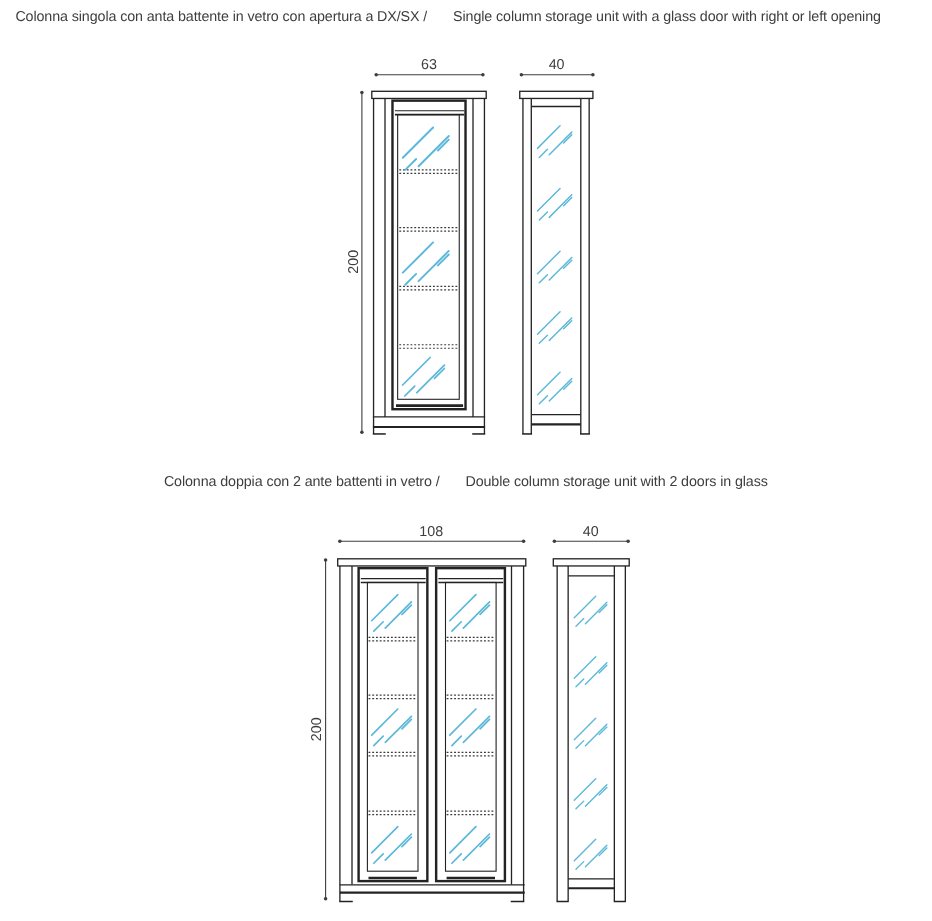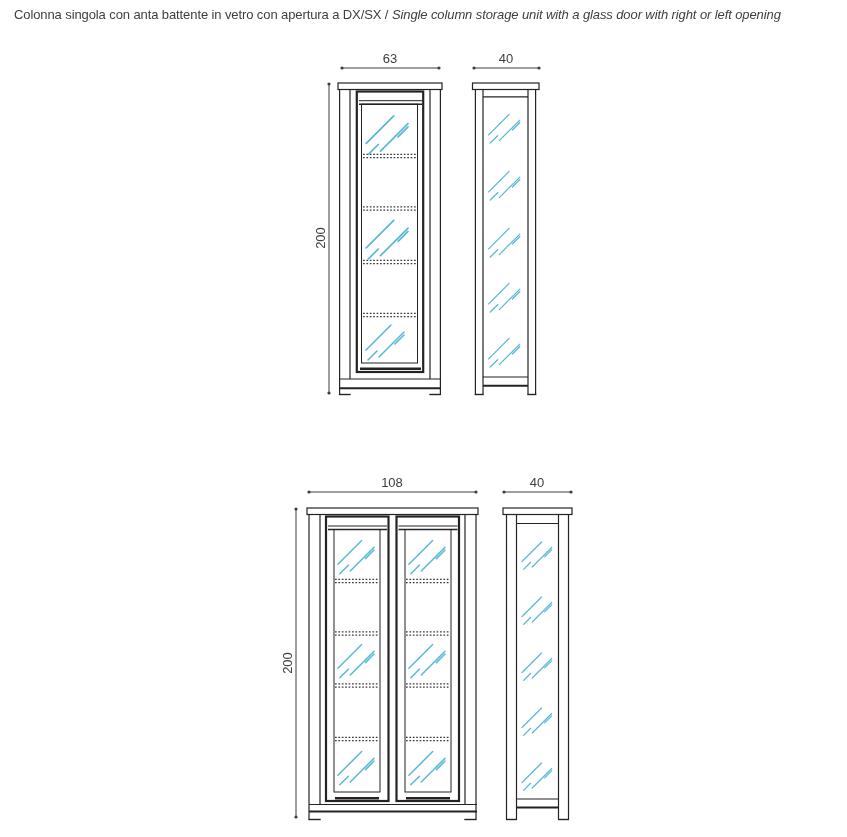--- a/index.html
+++ b/index.html
@@ -1,39 +1,44 @@
 <!DOCTYPE html>
 <html><head>
 <meta charset="utf-8">
 <style>
   html,body{margin:0;padding:0;background:#ffffff;}
   .page{position:relative;width:847px;height:837px;background:#ffffff;overflow:hidden;
         font-family:"Liberation Sans",sans-serif;}
   .title{position:absolute;color:#3e3e3e;font-size:13px;letter-spacing:-0.1px;white-space:nowrap;}
-  .title .en{font-style:italic;}
+  .title .en{margin-left:20px;}
   #title-single{left:14px;top:7px;}
   #title-double{left:0;top:430px;width:847px;text-align:center;}
   svg{position:absolute;left:0;top:0;}
   .frame{stroke:#232323;fill:none;stroke-width:1.2;}
   .dim{stroke:#3e3e3e;stroke-width:1;}
   .dimdot{fill:#3e3e3e;stroke:none;}
   .dimtext{fill:#3e3e3e;stroke:none;font-family:"Liberation Sans",sans-serif;
            font-size:13px;text-anchor:middle;}
 </style>
 </head>
 <body>
 
 <div class="page">
 
   <div class="title" id="title-single">
     <span>Colonna singola con anta battente in vetro con apertura a DX/SX</span>
     <span>/</span>
     <span class="en">Single column storage unit with a glass door with right or left opening</span>
   </div>
 
+  <div class="title" id="title-double">
+    <span>Colonna doppia con 2 ante battenti in vetro</span>
+    <span>/</span>
+    <span class="en">Double column storage unit with 2 doors in glass</span>
+  </div>
 
   <svg width="847" height="837" viewBox="0 0 847 837">
     <defs>
       <g id="hatch" stroke="#5bb8d8" stroke-width="1.6" stroke-linecap="round" fill="none">
         <line x1="2" y1="34" x2="27" y2="9"></line>
         <line x1="15" y1="41" x2="40" y2="16"></line>
         <line x1="4" y1="44" x2="13" y2="35"></line>
         <line x1="31" y1="28" x2="40" y2="19"></line>
       </g>
       <g id="shelf53" stroke="#3a3a3a" stroke-width="1.1" stroke-dasharray="1.7 1.7" fill="none">

